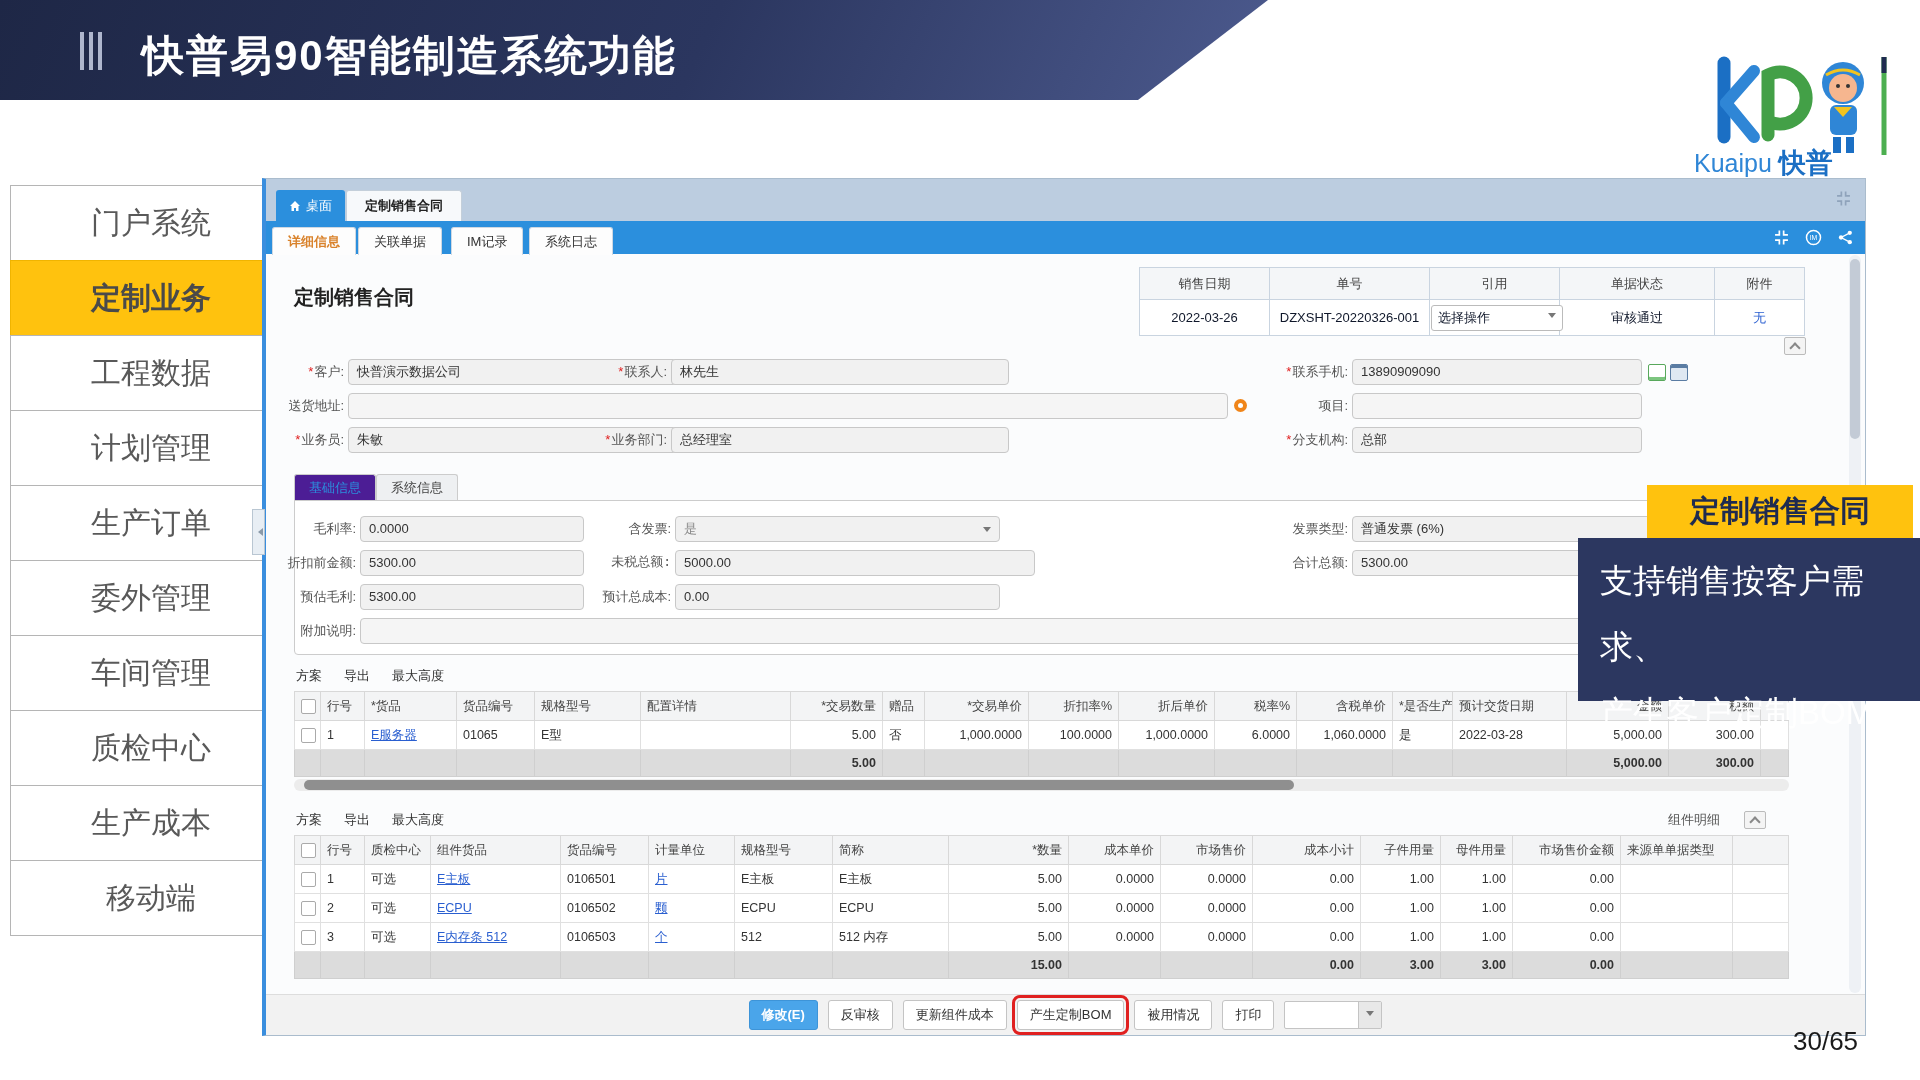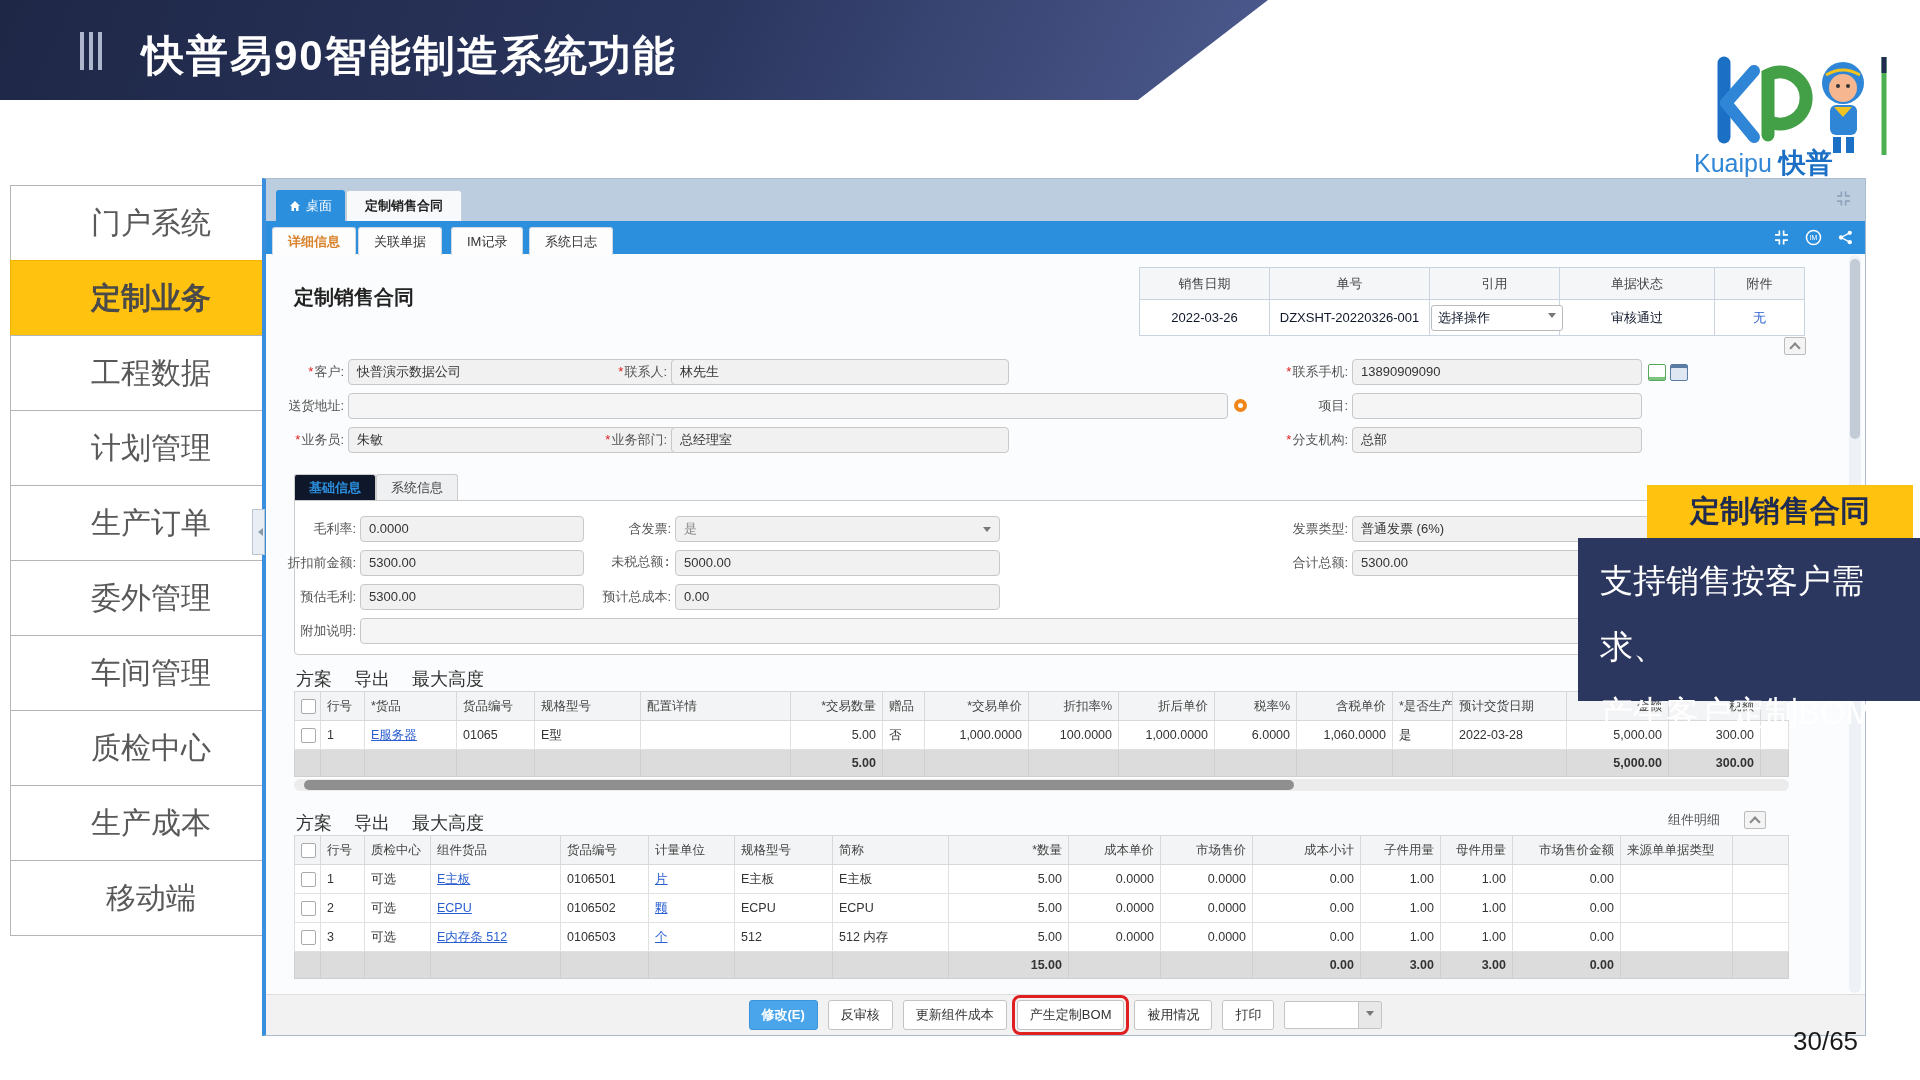--- a/index.html
+++ b/index.html
@@ -61,25 +61,25 @@
   .flabel{position:absolute;height:26px;line-height:26px;font-size:13px;color:#555;text-align:right;}
   .req::before{content:"*";color:#e02020;margin-right:1px;}
   .finput{position:absolute;height:26px;line-height:24px;background:#f1f1f1;border:1px solid #c8c8c8;
           border-radius:4px;font-size:13px;color:#333;padding:0 8px;box-sizing:border-box;cursor:text;}
   .finput.empty{background:#f5f5f5;}
   .caret{width:0;height:0;border:4px solid transparent;border-top:5px solid #777;display:inline-block;}
 
   
   .stab{position:absolute;height:26px;display:flex;align-items:center;padding:0 14px;font-size:13px;
         border:1px solid #ccc;border-bottom:none;border-radius:3px 3px 0 0;background:#eef0f2;color:#444;cursor:pointer;}
-  .stab.act{background:#0f172a;color:#2b8fdd;font-weight:bold;}
+  .stab.act{background:#4c1d95;color:#2b8fdd;font-weight:normal;}
   .panel{position:absolute;left:28px;top:321px;width:1502px;height:153px;background:#fff;border:1px solid #ccc;border-radius:0 4px 4px 4px;}
 
   
-  .tbar{position:absolute;font-size:18px;color:#333;display:flex;gap:22px;}
+  .tbar{position:absolute;font-size:13px;color:#333;display:flex;gap:22px;}
   .tbar span{cursor:pointer;}
 
   
   table.grid{position:absolute;border-collapse:collapse;table-layout:fixed;font-size:12.5px;background:#fff;width:1495px;left:28px;}
   .grid th{background:#f3f4f5;color:#444;font-weight:normal;height:28px;border:1px solid #d8d8d8;padding:0 6px;text-align:left;white-space:nowrap;overflow:hidden;}
   .grid td{height:28px;border:1px solid #e0e0e0;padding:0 6px;color:#333;white-space:nowrap;overflow:hidden;background:#fff;}
   .grid .num{text-align:right;}
   .grid tr.total td{background:#dcdcdc;border-color:#cfcfcf;font-weight:bold;height:26px;}
   .grid .lnk{color:#2a5fd0;text-decoration:underline;cursor:pointer;}
   .cb{display:inline-block;width:13px;height:13px;border:1px solid #aaa;background:#fff;border-radius:2px;vertical-align:middle;cursor:pointer;}
@@ -276,21 +276,21 @@
   <span class="flabel" style="left:0;top:337px;width:90px;">毛利率:</span>
   <span class="finput" style="left:94px;top:337px;width:224px;">0.0000</span>
   <span class="flabel" style="left:315px;top:337px;width:90px;">含发票:</span>
   <span class="finput" style="left:409px;top:337px;width:325px;color:#888;"><span>是</span><span class="caret" style="position:absolute;right:8px;top:10px;"></span></span>
   <span class="flabel" style="left:998px;top:337px;width:84px;">发票类型:</span>
   <span class="finput" style="left:1086px;top:337px;width:355px;">普通发票 (6%)</span>
 
   <span class="flabel" style="left:0;top:371px;width:90px;">折扣前金额:</span>
   <span class="finput" style="left:94px;top:371px;width:224px;">5300.00</span>
   <span class="flabel" style="left:315px;top:371px;width:90px;font-family:Liberation Mono, monospace;">未税总额:</span>
-  <span class="finput" style="left:409px;top:371px;width:325px;">5000.00</span>
+  <span class="finput" style="left:409px;top:371px;width:360px;">5000.00</span>
   <span class="flabel" style="left:998px;top:371px;width:84px;">合计总额:</span>
   <span class="finput" style="left:1086px;top:371px;width:355px;">5300.00</span>
 
   <span class="flabel" style="left:0;top:405px;width:90px;">预估毛利:</span>
   <span class="finput" style="left:94px;top:405px;width:224px;">5300.00</span>
   <span class="flabel" style="left:315px;top:405px;width:90px;">预计总成本:</span>
   <span class="finput" style="left:409px;top:405px;width:325px;">0.00</span>
 
   <span class="flabel" style="left:0;top:439px;width:90px;">附加说明:</span>
   <span class="finput empty" style="left:94px;top:439px;width:1347px;"></span>

